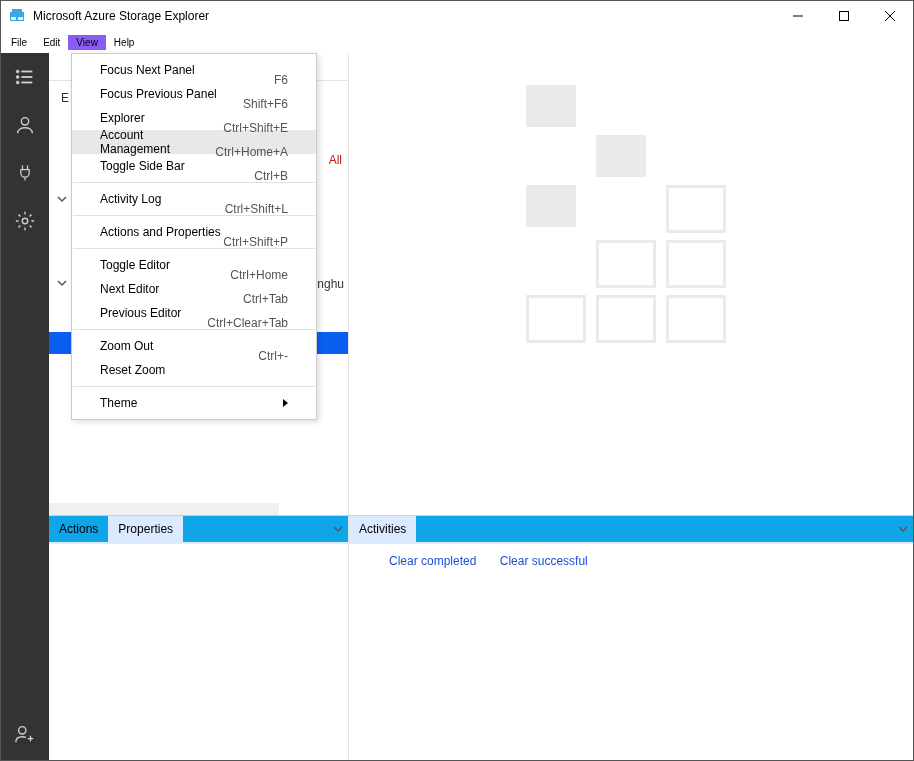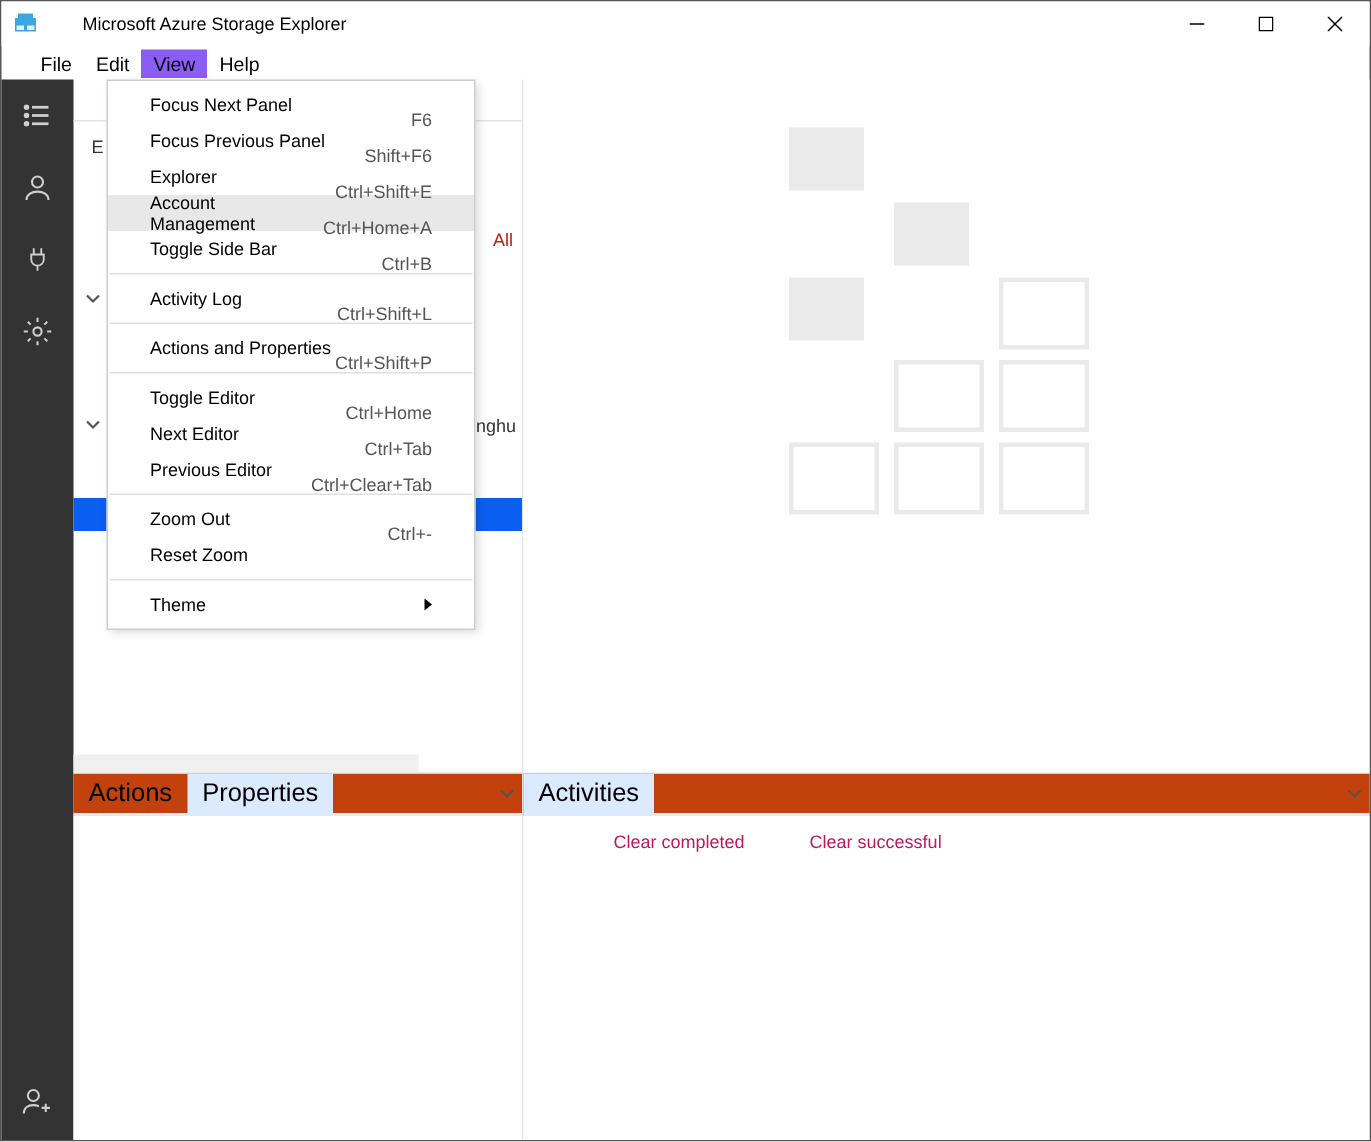--- a/index.html
+++ b/index.html
@@ -1,28 +1,28 @@
 <!DOCTYPE html>
 <html><head>
 <meta charset="utf-8">
 <style>
   * { box-sizing: border-box; margin: 0; padding: 0; font-family: "Segoe UI", Tahoma, sans-serif; }
   html, body { width: 914px; height: 761px; overflow: hidden; background: #fff; }
   .window { width: 914px; height: 761px; border: 1px solid #555; display: flex; flex-direction: column; background: #fff; position: relative; }
 
   
-  .titlebar { height: 30px; display: flex; align-items: center; padding-left: 8px; background: #fff; gap: 22px; }
+  .titlebar { height: 30px; display: flex; align-items: center; padding-left: 8px; background: #fff; }
   .titlebar .app-icon { width: 16px; height: 16px; margin-right: 8px; }
   .titlebar .title { font-size: 12px; color: #000; flex: 1; }
   .titlebar .winbtns { display: flex; }
   .titlebar .winbtn { width: 46px; height: 30px; display: flex; align-items: center; justify-content: center; }
   .titlebar .winbtn svg { width: 10px; height: 10px; }
 
   
-  .menubar { height: 22px; display: flex; align-items: center; padding-left: 18px; font-size: 13px; color: #000; }
+  .menubar { height: 22px; display: flex; align-items: center; padding-left: 2px; font-size: 10px; color: #000; }
   .menubar .menuitem { padding: 2px 8px; cursor: default; }
   .menubar .menuitem.open { background: #8b5cf6; }
 
   
   .body { flex: 1; display: flex; min-height: 0; position: relative; }
 
   
   .activitybar { width: 48px; background: #333333; display: flex; flex-direction: column; align-items: center; padding-top: 12px; gap: 24px; }
   .activitybar .spacer { flex: 1; }
   .activitybar .act-icon { width: 24px; height: 24px; display: flex; align-items: center; justify-content: center; color: #cfcfcf; }
@@ -42,27 +42,27 @@
 
   .content-col { flex: 1; position: relative; background: #fff; }
   .watermark { position: absolute; left: 50%; top: 33%; transform: translate(-50%,-50%); }
   .watermark .blk { position: absolute; background: #eaeaea; }
 
   
   .panels { height: 245px; display: flex; border-top: 1px solid #d0d0d0; }
   .panel { display: flex; flex-direction: column; min-width: 0; }
   .panel.left { width: 300px; border-right: 1px solid #e3e3e3; }
   .panel.right { flex: 1; }
-  .tabbar { height: 28px; display: flex; align-items: stretch; background: #c2410c; border-bottom: 2px solid #dbeaff; font-size: 17px; }
+  .tabbar { height: 28px; display: flex; align-items: stretch; background: #0ea5e9; border-bottom: 2px solid #dbeaff; font-size: 12px; }
   .tabbar .tab { padding: 0 10px; display: flex; align-items: center; cursor: default; }
   .tabbar .tab.active { background: #dbeaff; }
   .tabbar .grow { flex: 1; }
   .tabbar .chev { width: 20px; display:flex; align-items:center; justify-content:center; }
   .panel-body { flex: 1; background: #fff; padding: 10px 40px; font-size: 12px; }
-  .panel-body .link { color: #be185d; margin-right: 20px; cursor: default; margin-left: 20px; }
+  .panel-body .link { color: #1d4ed8; margin-right: 20px; cursor: default; }
 
   
   .dropdown { position: absolute; left: 70px; top: 52px; width: 246px; background: #fff; border: 1px solid #ccc; box-shadow: 2px 2px 6px rgba(0,0,0,0.15); font-size: 12px; padding: 4px 0; z-index: 100; }
   .dropdown .dmi { height: 24px; display: flex; align-items: center; padding: 0 28px 0 28px; cursor: default; justify-content: space-between; }
   .dropdown .dmi.hover { background: #e8e8e8; }
   .dropdown .dmi .lbl { color: #000; }
   .dropdown .dmi .sc { color: #555; margin-top: 20px; }
   .dropdown .sep { height: 1px; background: #e0e0e0; margin: 4px 1px; }
   .dropdown .dmi .arrow { width:0;height:0;border-top:4px solid transparent;border-bottom:4px solid transparent;border-left:5px solid #000; }
 

